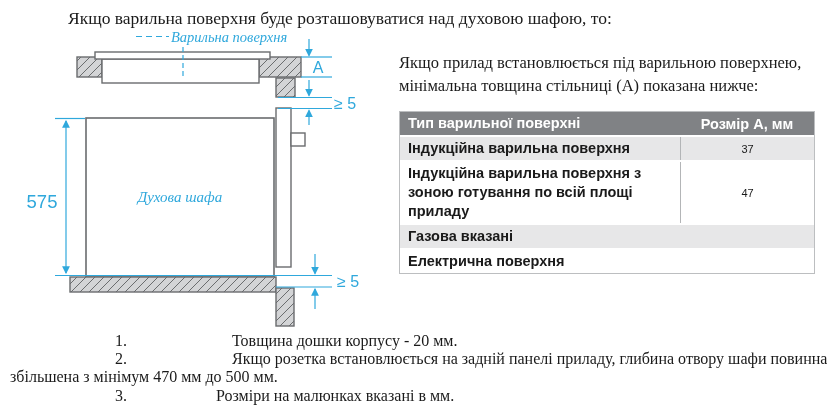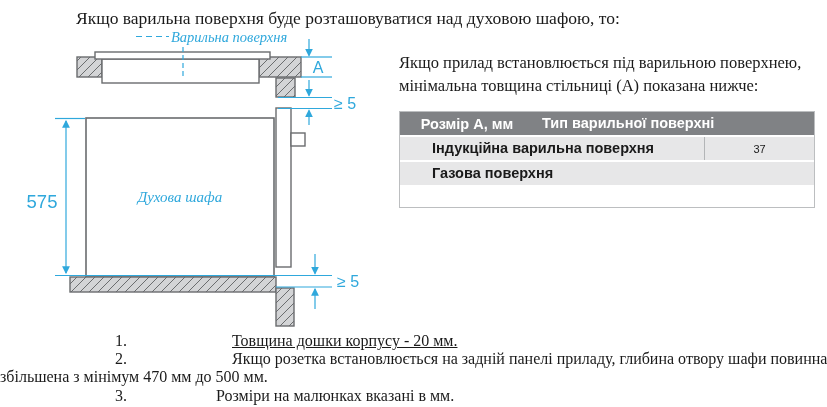--- a/index.html
+++ b/index.html
@@ -2,33 +2,33 @@
 <html><head>
 <meta charset="utf-8">
 <style>
   html,body{margin:0;padding:0;}
   body{
     width:827px;height:407px;position:relative;background:#ffffff;
     font-family:"Liberation Serif",serif;color:#1a1a1a;overflow:hidden;
   }
   .abs{position:absolute;}
   .page-title{
-    left:76px;top:8px;width:740px;font-size:17.5px;line-height:21px;
+    left:68px;top:8px;width:740px;font-size:17.5px;line-height:21px;
   }
   .intro{
     left:399px;top:51px;width:432px;font-size:16.5px;line-height:23px;
   }
   
   .tbl{
     left:399px;top:111px;width:414px;
     font-family:"Liberation Sans",sans-serif;
     border:1px solid #bcbec0;background:#ffffff;
   }
   .tr{display:flex;align-items:stretch;}
-  .tr + .tr{border-top:2px solid #ffffff;padding-left:24px;}
+  .tr + .tr{border-top:2px solid #ffffff;}
   .td{display:flex;align-items:center;}
   .td.lbl{
     width:266px;padding:2px 6px 2px 8px;
     font-weight:bold;font-size:14.5px;line-height:19px;
   }
   .td.val{flex:1;justify-content:center;font-size:11px;border-left:1px solid #b3b5b7;}
   .tr.head{background:#808285;color:#ffffff;min-height:22px;}
   .tr.head .td.lbl{font-size:14.5px;}
   .tr.head .td.val{border-left:none;font-weight:bold;font-size:14.5px;}
   .tr.body{min-height:20px;}
@@ -98,35 +98,40 @@
     <text x="24" y="178" font-size="18.5" text-anchor="middle">575</text>
     <text class="it" x="162" y="172" font-size="15" text-anchor="middle">Духова шафа</text>
     <text x="330" y="257" font-size="16" text-anchor="middle">≥ 5</text>
   </g>
 </svg>
 
 <div class="abs intro">Якщо прилад встановлюється під варильною поверхнею, мінімальна товщина стільниці (А) показана нижче:</div>
 
 <div class="abs tbl">
   <div class="tr head">
+    <div class="td lbl">Тип варильної поверхні</div>
     <div class="td val">Розмір А, мм</div>
-    <div class="td lbl">Тип варильної поверхні</div>
   </div>
   <div class="tr body alt">
     <div class="td lbl">Індукційна варильна поверхня</div>
     <div class="td val">37</div>
   </div>
+  <div class="tr body">
+    <div class="td lbl">Індукційна варильна поверхня з зоною готування по всій площі приладу</div>
+    <div class="td val">47</div>
+  </div>
   <div class="tr body alt">
-    <div class="td lbl">Газова поверхня</div>
+    <div class="td lbl">Газова вказані</div>
   </div>
   <div class="tr body">
+    <div class="td lbl">Електрична поверхня</div>
   </div>
 </div>
 
 <span class="abs note" style="left:115px;top:332px;">1.</span>
-<span class="abs note" style="left:232px;top:332px;text-decoration:underline;">Товщина дошки корпусу - 20 мм.</span>
+<span class="abs note" style="left:232px;top:332px;">Товщина дошки корпусу - 20 мм.</span>
 
 <span class="abs note" style="left:115px;top:350px;">2.</span>
 <span class="abs note" style="left:232px;top:350px;">Якщо розетка встановлюється на задній панелі приладу, глибина отвору шафи повинна бути</span>
-<span class="abs note" style="left:0;top:368px;">збільшена з мінімум 470 мм до 500 мм.</span>
+<span class="abs note" style="left:10px;top:368px;">збільшена з мінімум 470 мм до 500 мм.</span>
 
 <span class="abs note" style="left:115px;top:387px;">3.</span>
 <span class="abs note" style="left:216px;top:387px;">Розміри на малюнках вказані в мм.</span>
 
 </body></html>

